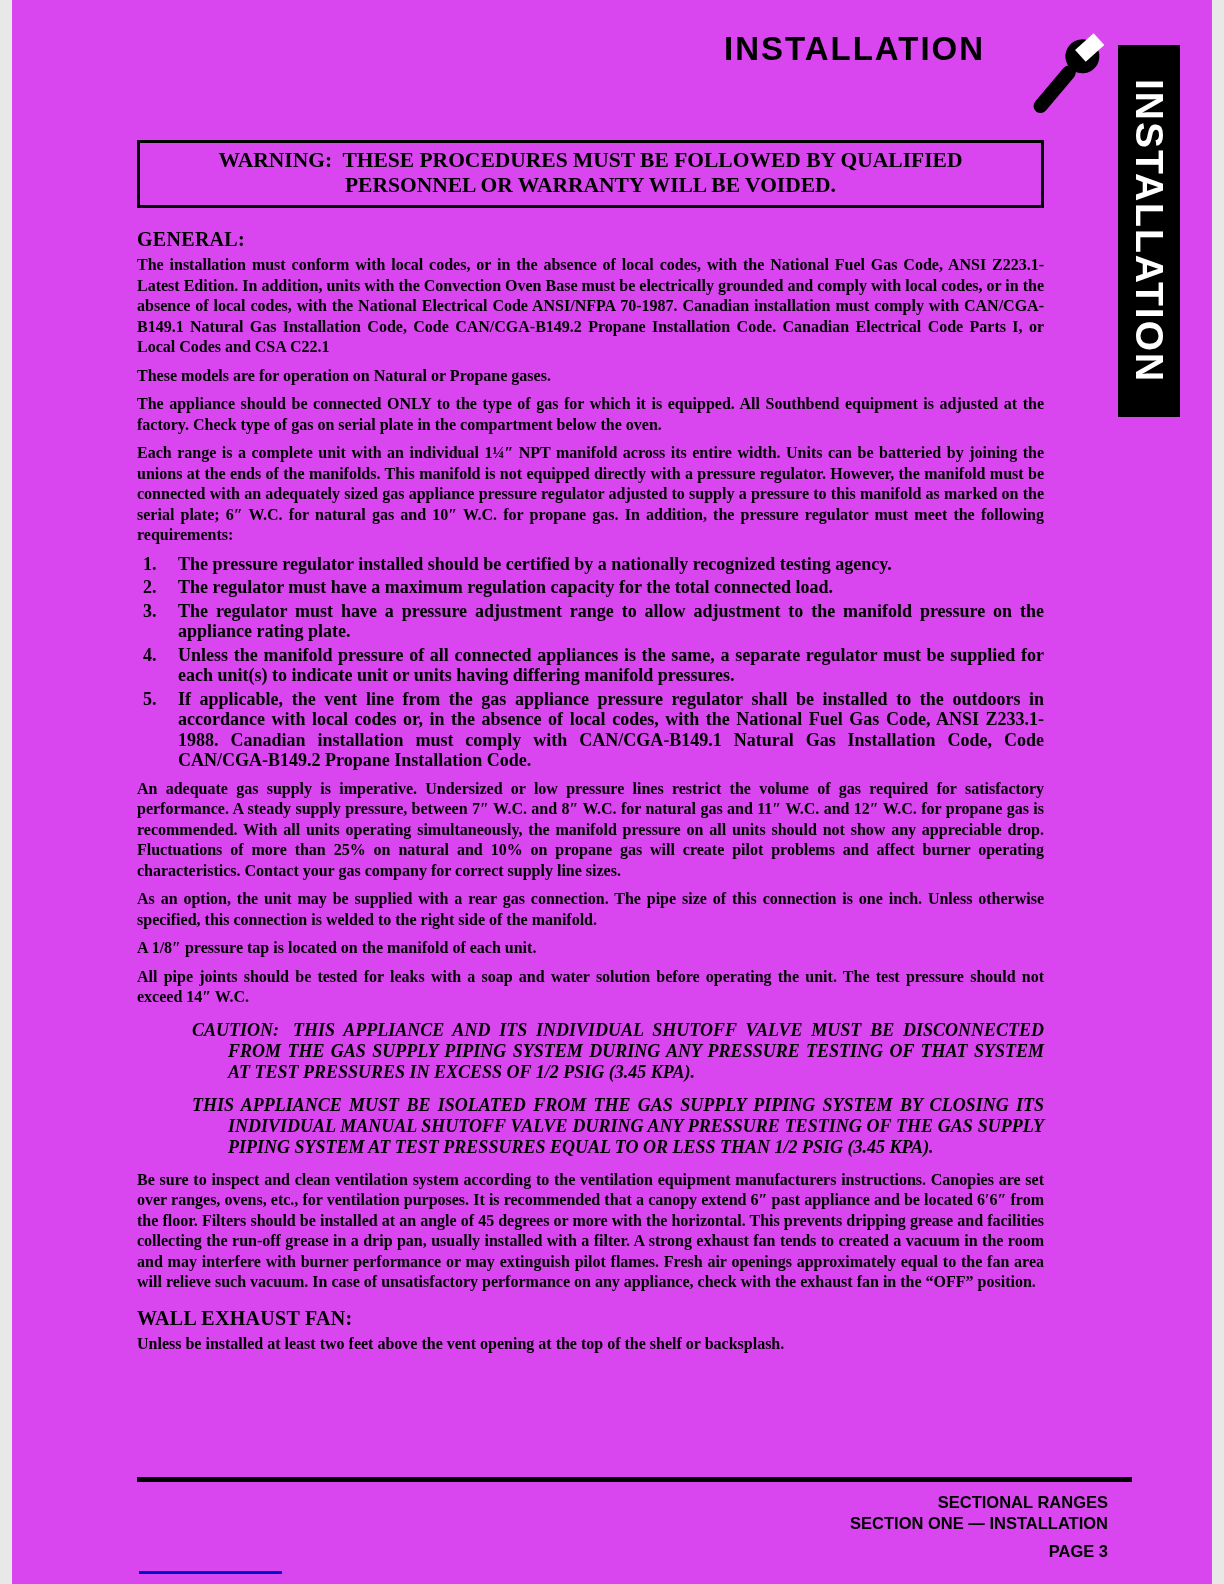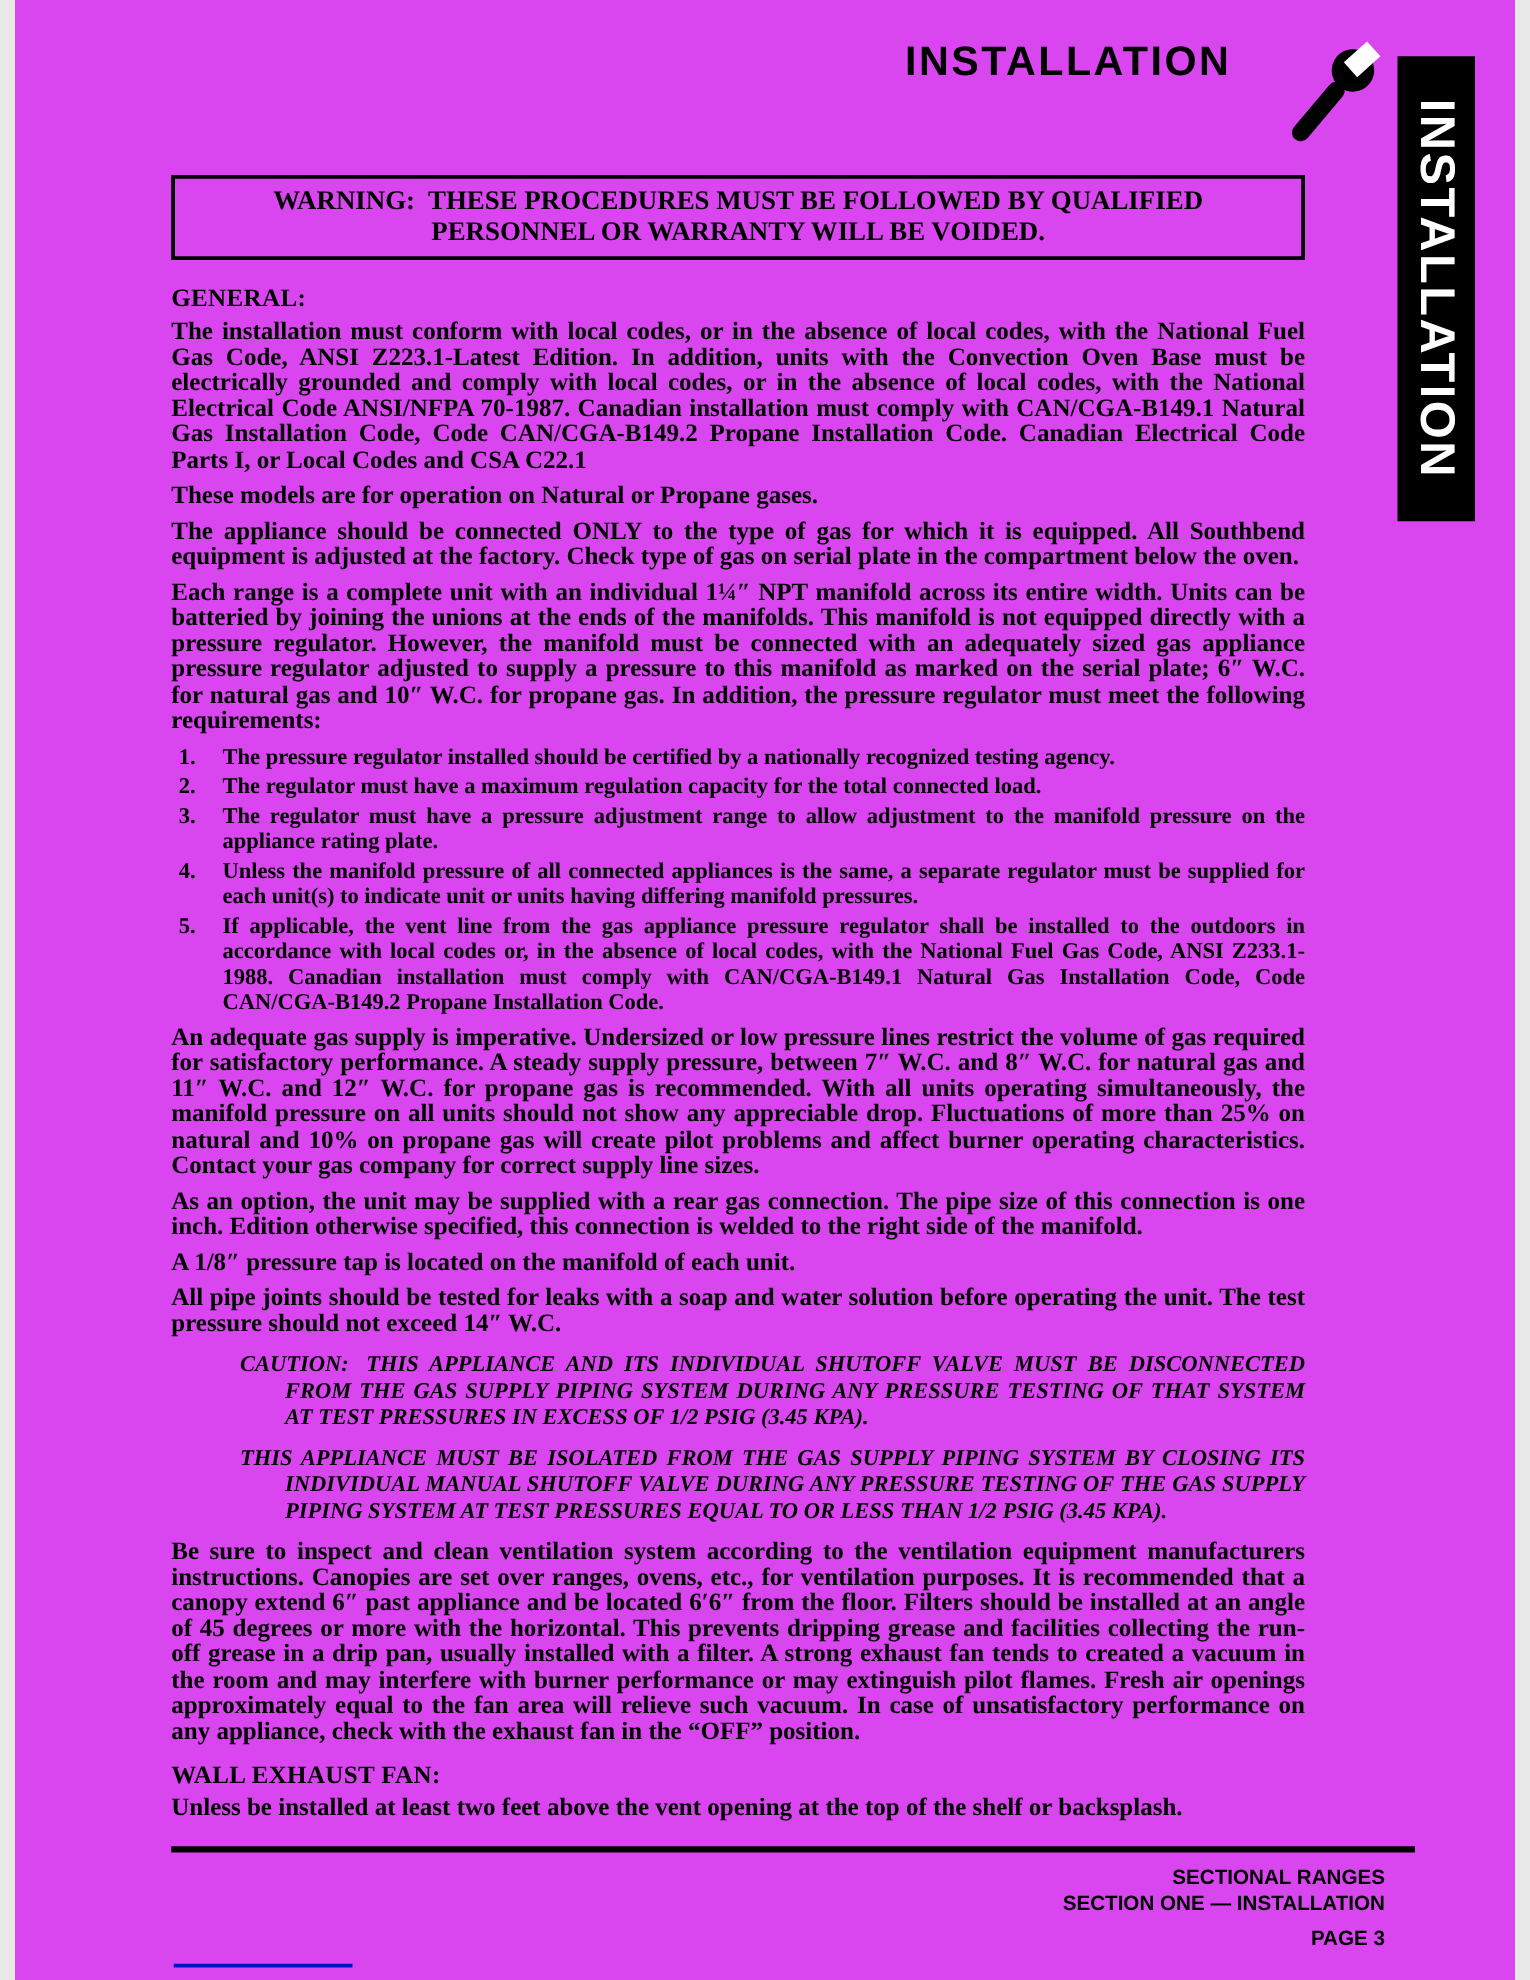--- a/index.html
+++ b/index.html
@@ -29,21 +29,21 @@
   .warning-box{
     border:3px solid #000;padding:5px 14px 7px;text-align:center;
     font-weight:bold;font-size:21.5px;line-height:25px;margin:0 0 20px 0;
   }
   .warning-box div{white-space:nowrap;}
   h2{
     font-size:20px;font-weight:bold;margin:14px 0 5px 0;line-height:1.1;
     font-family:"Liberation Serif",serif;letter-spacing:0.3px;
   }
   p.body{
-    font-size:20px;font-weight:bold;line-height:20.5px;text-align:justify;
+    font-size:16px;font-weight:bold;line-height:20.5px;text-align:justify;
     margin:0 0 8px 0;
   }
   
   .num-list{margin:2px 0 8px 0;}
   .list-item{display:flex;margin:0 0 3px 0;}
   .list-item .num{
     flex:0 0 35px;padding-left:6px;font-size:18px;font-weight:bold;line-height:20.5px;
   }
   .list-item .li-text{
     flex:1;font-size:18px;font-weight:bold;line-height:20.5px;text-align:justify;
@@ -114,21 +114,21 @@
         <span class="num">4.</span>
         <div class="li-text">Unless the manifold pressure of all connected appliances is the same, a separate regulator must be supplied for each unit(s) to indicate unit or units having differing manifold pressures.</div>
       </div>
       <div class="list-item">
         <span class="num">5.</span>
         <div class="li-text">If applicable, the vent line from the gas appliance pressure regulator shall be installed to the outdoors in accordance with local codes or, in the absence of local codes, with the National Fuel Gas Code, ANSI Z233.1-1988. Canadian installation must comply with CAN/CGA-B149.1 Natural Gas Installation Code, Code CAN/CGA-B149.2 Propane Installation Code.</div>
       </div>
     </div>
 
     <p class="body">An adequate gas supply is imperative. Undersized or low pressure lines restrict the volume of gas required for satisfactory performance. A steady supply pressure, between 7″ W.C. and 8″ W.C. for natural gas and 11″ W.C. and 12″ W.C. for propane gas is recommended. With all units operating simultaneously, the manifold pressure on all units should not show any appreciable drop. Fluctuations of more than 25% on natural and 10% on propane gas will create pilot problems and affect burner operating characteristics. Contact your gas company for correct supply line sizes.</p>
-    <p class="body">As an option, the unit may be supplied with a rear gas connection. The pipe size of this connection is one inch. Edition otherwise specified, this connection is welded to the right side of the manifold.</p>
+    <p class="body">As an option, the unit may be supplied with a rear gas connection. The pipe size of this connection is one inch. Unless otherwise specified, this connection is welded to the right side of the manifold.</p>
     <p class="body">A 1/8″ pressure tap is located on the manifold of each unit.</p>
     <p class="body">All pipe joints should be tested for leaks with a soap and water solution before operating the unit. The test pressure should not exceed 14″ W.C.</p>
 
     <p class="caution"><span class="c-label">CAUTION:</span><span>THIS APPLIANCE AND ITS INDIVIDUAL SHUTOFF VALVE MUST BE DISCONNECTED FROM THE GAS SUPPLY PIPING SYSTEM DURING ANY PRESSURE TESTING OF THAT SYSTEM AT TEST PRESSURES IN EXCESS OF 1/2 PSIG (3.45 KPA).</span></p>
     <p class="caution"><span class="c-label"></span><span>THIS APPLIANCE MUST BE ISOLATED FROM THE GAS SUPPLY PIPING SYSTEM BY CLOSING ITS INDIVIDUAL MANUAL SHUTOFF VALVE DURING ANY PRESSURE TESTING OF THE GAS SUPPLY PIPING SYSTEM AT TEST PRESSURES EQUAL TO OR LESS THAN 1/2 PSIG (3.45 KPA).</span></p>
 
     <p class="body">Be sure to inspect and clean ventilation system according to the ventilation equipment manufacturers instructions. Canopies are set over ranges, ovens, etc., for ventilation purposes. It is recommended that a canopy extend 6″ past appliance and be located 6′6″ from the floor. Filters should be installed at an angle of 45 degrees or more with the horizontal. This prevents dripping grease and facilities collecting the run-off grease in a drip pan, usually installed with a filter. A strong exhaust fan tends to created a vacuum in the room and may interfere with burner performance or may extinguish pilot flames. Fresh air openings approximately equal to the fan area will relieve such vacuum. In case of unsatisfactory performance on any appliance, check with the exhaust fan in the “OFF” position.</p>
 
     <h2>WALL EXHAUST FAN:</h2>
     <p class="body">Unless be installed at least two feet above the vent opening at the top of the shelf or backsplash.</p>

